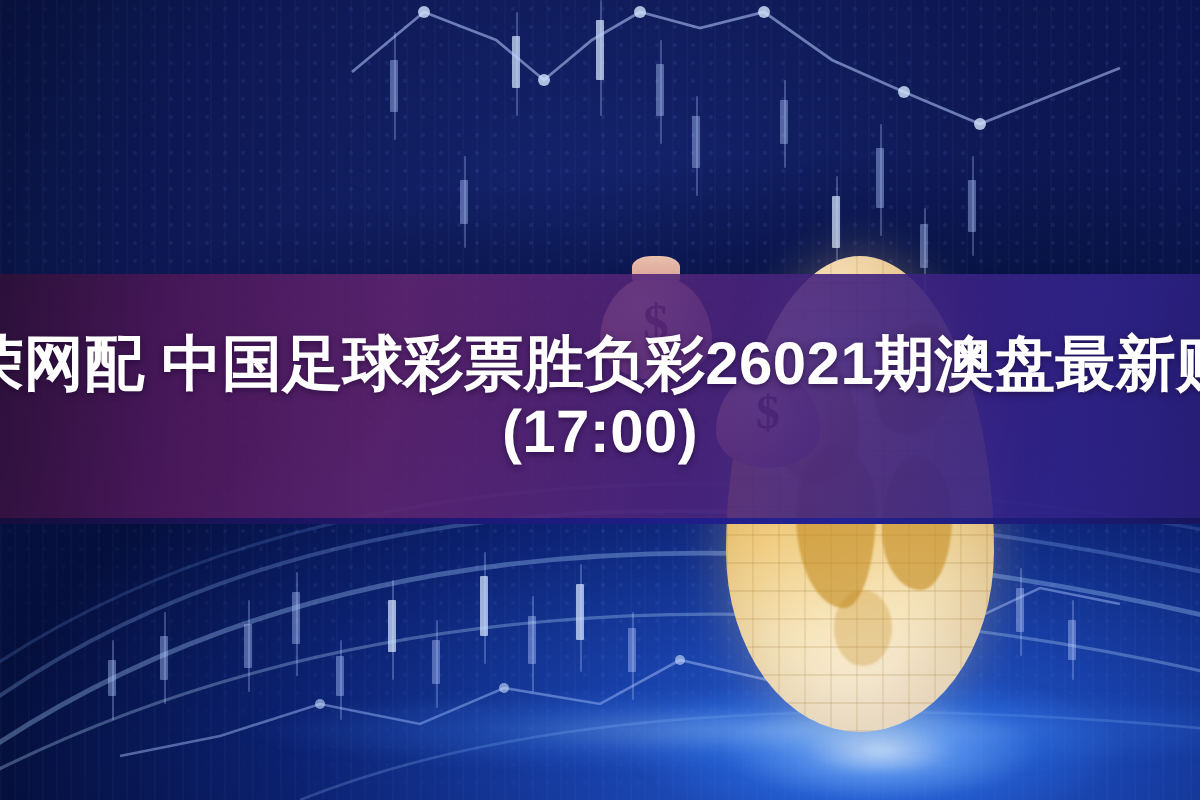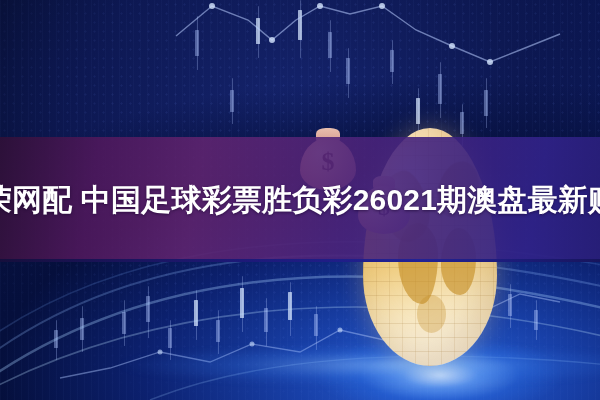--- a/index.html
+++ b/index.html
@@ -262,15 +262,16 @@
     <div class="neck"></div>
     <div class="body"></div>
     <div class="dollar" style="font-size:24px;">$</div>
   </div>
 
   <div class="banner"></div>
   <div class="banner-underline"></div>
 
   <div class="title-wrap">
     <div class="title-line1">佳荣网配 中国足球彩票胜负彩26021期澳盘最新赔率</div>
+    <div class="title-line2">(17:00)</div>
   </div>
 
 </div>
 
 </body></html>

